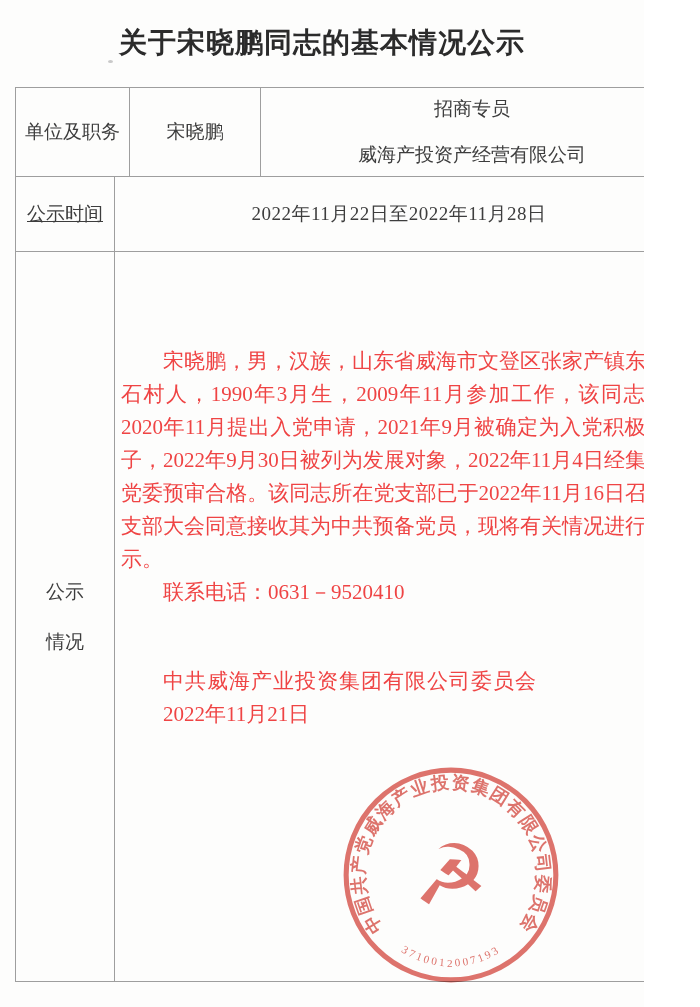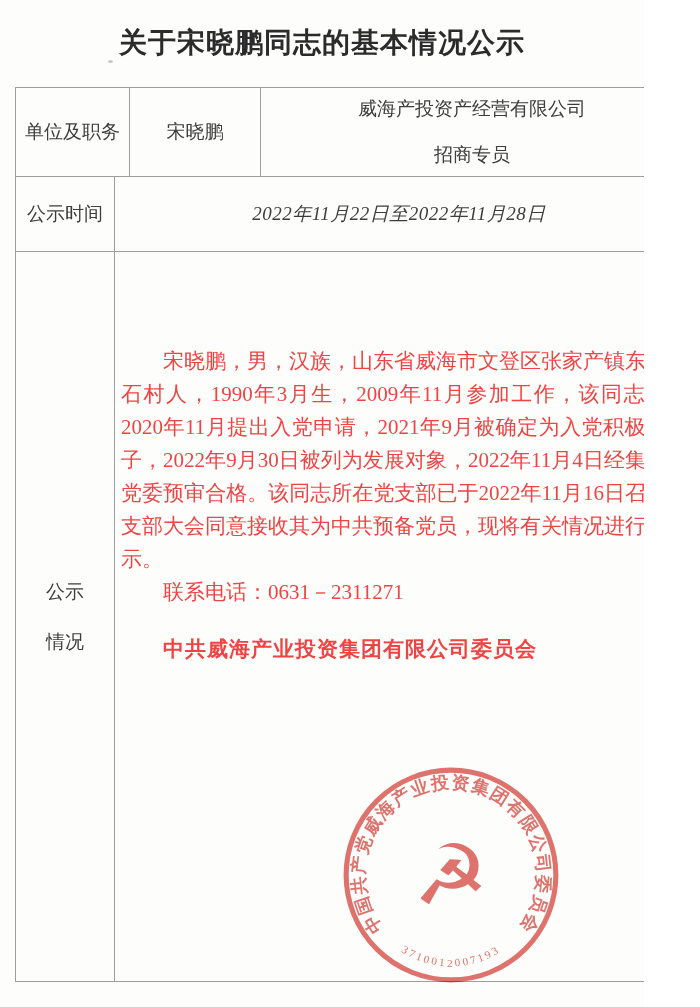--- a/index.html
+++ b/index.html
@@ -56,39 +56,39 @@
     align-items: center;
     justify-content: center;
     text-align: center;
     color: #3d3d3d;
   }
   .cell.bordered { border-right: 1px solid #9e9e9e; }
   .c-name-label  { width: 99px; white-space: pre; }
   .c-name-value  { width: 131px; }
   .c-unit-label  { width: 114px; }
   .c-unit-value  { flex: 1; flex-direction: column; line-height: 46px; }
-  .c-time-label  { width: 99px; }
-  .c-time-value  { flex: 1; letter-spacing: 0.5px; font-style: italic; }
+  .c-time-label  { width: 99px; text-decoration: underline; }
+  .c-time-value  { flex: 1; letter-spacing: 0.5px; }
   .c-sit-label   { width: 99px; flex-direction: column; line-height: 50px; justify-content: center; }
   .c-sit-content {
     flex: 1;
     display: block;
     text-align: left;
     padding: 93px 16px 0 6px;
     font-size: 21px;
     line-height: 33px;
     color: #ef4444;
   }
   .c-sit-content p {
     margin: 0;
     text-indent: 2em;
     text-align: justify;
   }
   .contact-line { margin: 0; text-indent: 2em; }
-  .sign-block { margin-top: 24px; text-align: center; font-weight: bold; }
+  .sign-block { margin-top: 56px; text-align: center; }
   .sign-line { margin: 0; letter-spacing: 1px; }
   .date-line { margin: 2px 0 0 0; padding-right: 40px; }
   .seal {
     position: absolute;
     left: 338px;
     top: 762px;
     width: 226px;
     height: 226px;
     opacity: 0.82;
     mix-blend-mode: multiply;
@@ -103,40 +103,41 @@
 
   <div class="doc-title">关于宋晓鹏同志的基本情况公示</div>
   <div class="speck"></div>
 
   <div class="table">
 
     <div class="trow row-1">
       <div class="cell bordered c-unit-label">单位及职务</div>
       <div class="cell bordered c-name-value">宋晓鹏</div>
       <div class="cell c-unit-value">
+        <span>招商专员</span>
         <span>威海产投资产经营有限公司</span>
-        <span>招商专员</span>
       </div>
     </div>
 
     <div class="trow row-2">
       <div class="cell bordered c-time-label">公示时间</div>
       <div class="cell c-time-value">2022年11月22日至2022年11月28日</div>
     </div>
 
     <div class="trow row-3">
       <div class="cell bordered c-sit-label">
         <span>公示</span>
         <span>情况</span>
       </div>
       <div class="cell c-sit-content">
         <p>宋晓鹏，男，汉族，山东省威海市文登区张家产镇东泊石村人，1990年3月生，2009年11月参加工作，该同志于2020年11月提出入党申请，2021年9月被确定为入党积极分子，2022年9月30日被列为发展对象，2022年11月4日经集团党委预审合格。该同志所在党支部已于2022年11月16日召开支部大会同意接收其为中共预备党员，现将有关情况进行公示。</p>
-        <p class="contact-line">联系电话：0631－2311271</p>
+        <p class="contact-line">联系电话：0631－9520410</p>
         <div class="sign-block">
           <p class="sign-line">中共威海产业投资集团有限公司委员会</p>
+          <p class="date-line">2022年11月21日</p>
         </div>
       </div>
     </div>
 
   </div>
 
   <div class="seal">
     <svg viewBox="0 0 222 222" xmlns="http://www.w3.org/2000/svg">
       <defs>
         <path id="ringPath" d="M 44,163.3 A 85,85 0 1 1 178,163.3" fill="none"></path>

